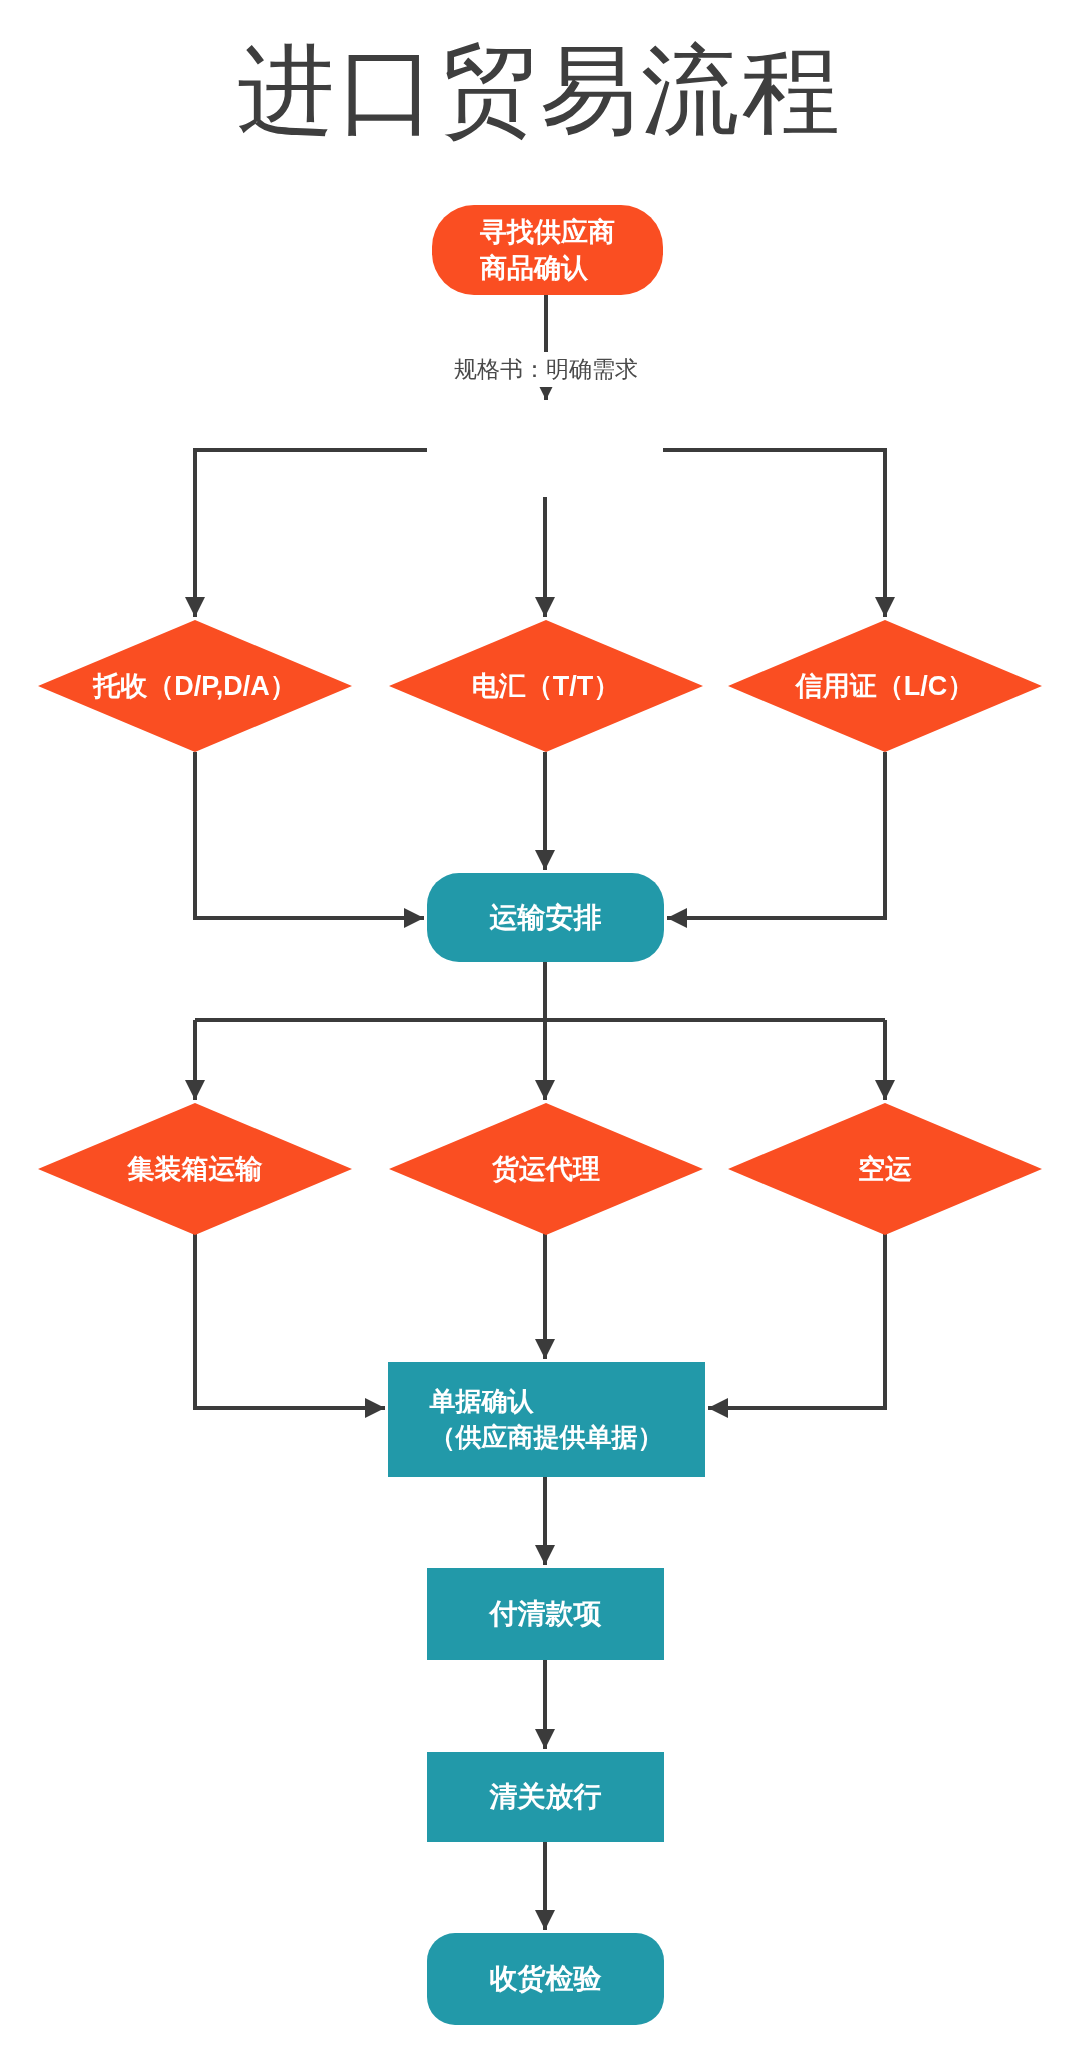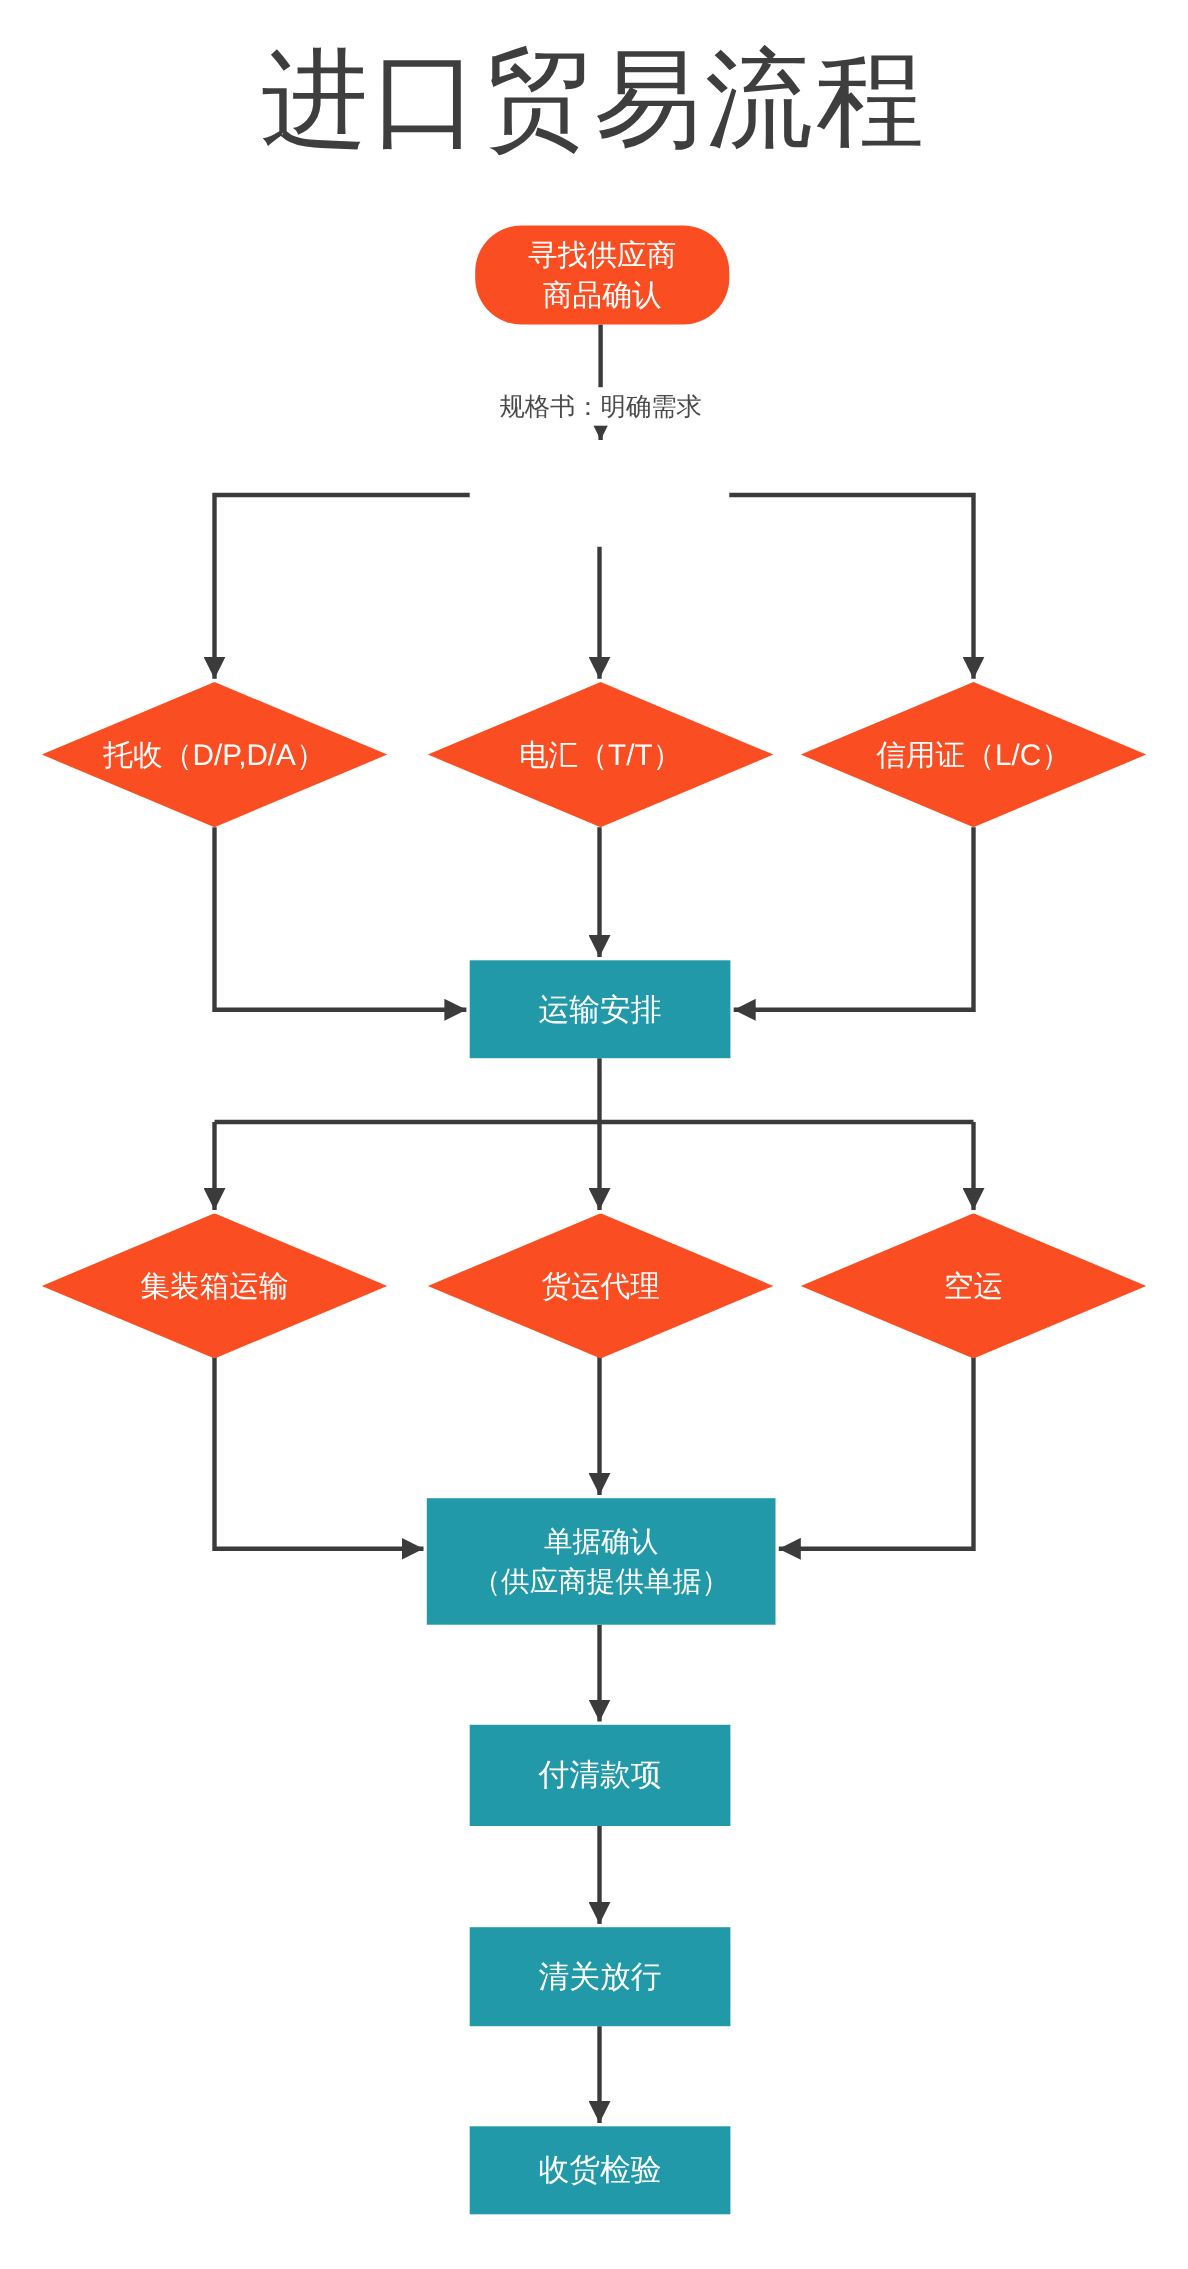--- a/index.html
+++ b/index.html
@@ -24,42 +24,41 @@
     color:var(--title);
     margin:0;
   }
   svg.edges{position:absolute;top:0;left:0;width:1080px;height:2063px;}
   .edge{stroke:var(--line);stroke-width:4;fill:none;}
   .arrowhead{fill:var(--line);}
 
   .node{
     position:absolute;
     display:flex;align-items:center;justify-content:center;
-    text-align:center;
-    color:#ffffff;font-weight:normal;
+    color:#ffffff;font-weight:bold;
     white-space:pre-line;
     line-height:1.35;
   }
   .pill{
     left:432px;top:205px;width:231px;height:90px;
     background:var(--orange);
     border-radius:42px;
     font-size:27px;
   }
   .rect{
     background:var(--teal);
     left:427px;width:237px;
     font-size:28px;
   }
   .rect-payment{top:403px;height:94px;}
-  .rect-transport{top:873px;height:89px;}
+  .rect-transport{top:873px;height:89px;border-radius:32px;}
   .rect-documents{left:388px;width:317px;top:1362px;height:115px;font-size:26px;}
   .rect-pay{top:1568px;height:92px;}
   .rect-customs{top:1752px;height:90px;}
-  .rect-inspection{top:1933px;height:80px;}
+  .rect-inspection{top:1933px;height:92px;border-radius:28px;}
 
   .diamond{
     background:var(--orange);
     width:314px;height:132px;
     clip-path:polygon(50% 0%,100% 50%,50% 100%,0% 50%);
     font-size:27px;
   }
   .d-row1{top:620px;}
   .d-row2{top:1103px;}
   .d-left{left:38px;}

